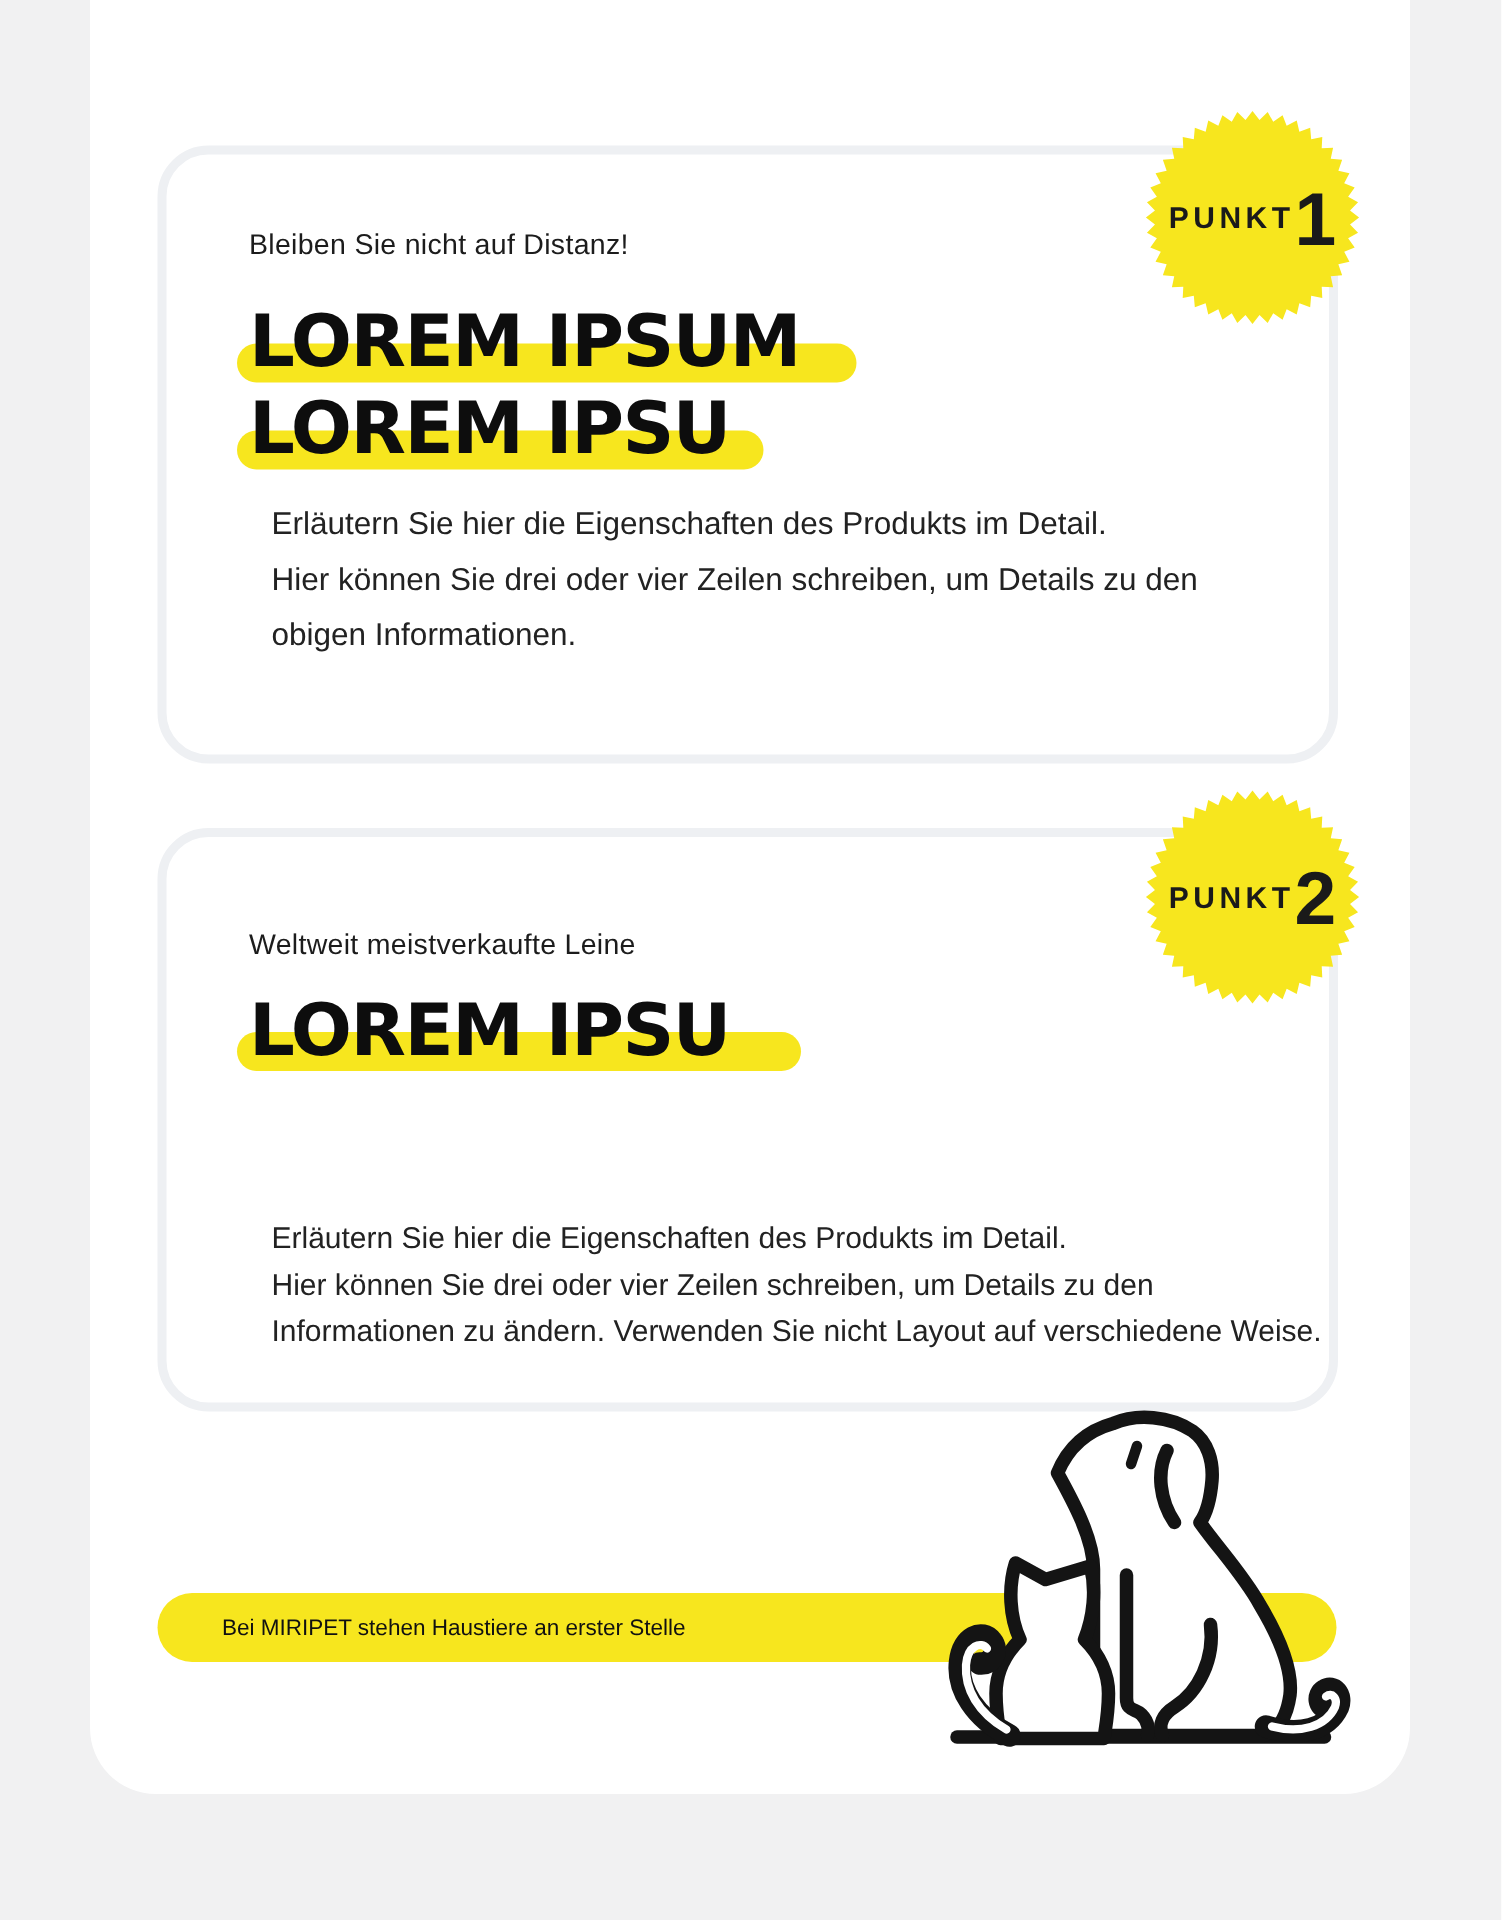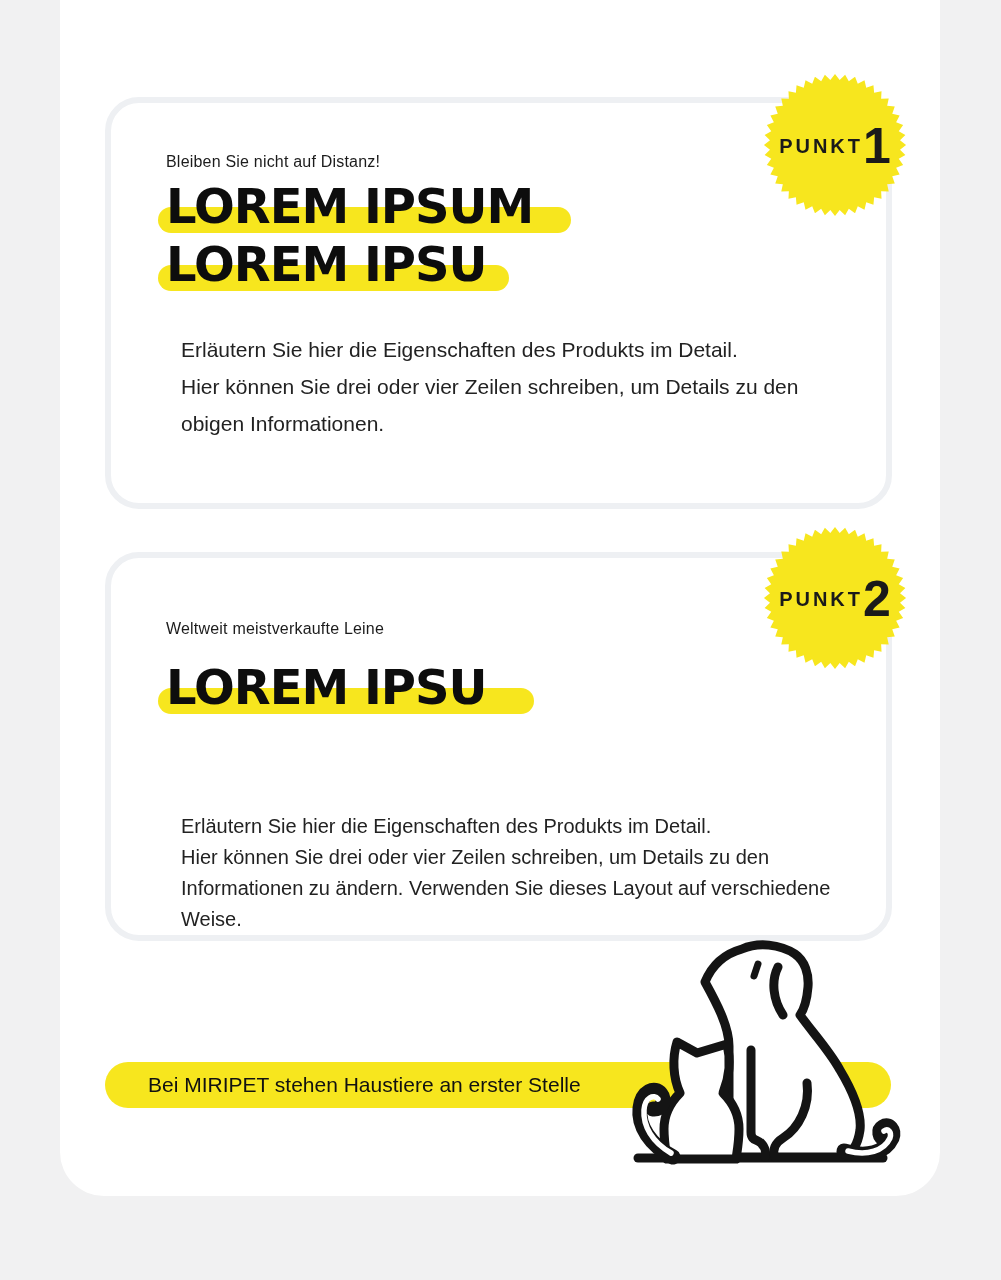--- a/index.html
+++ b/index.html
@@ -17,27 +17,27 @@
   .card {
     position:absolute; left:105px; width:787px;
     background:#ffffff; border:6px solid var(--card-border,#eef0f3);
     border-radius:34px;
   }
   .card-1 { top:97px;  height:412px; }
   .card-2 { top:552px; height:389px; }
 
   .kicker {
     position:absolute; left:55px;
-    font-size:16px; color:#1c1c1c; letter-spacing:.2px;
+    font-size:19px; color:#1c1c1c; letter-spacing:.2px;
   }
   .card-1 .kicker { top:50px; }
   .card-2 .kicker { top:62px; }
 
   .headings { position:absolute; left:55px; }
-  .card-1 .headings { top:74px; }
+  .card-1 .headings { top:96px; }
   .card-2 .headings { top:100px; }
   .hl-row { line-height:58px; height:58px; }
   .hl-line {
     position:relative; display:inline-block; line-height:58px;
     font-family:"DejaVu Sans", sans-serif; font-weight:700;
     font-size:48px; letter-spacing:-1px; color:#0d0d0d; white-space:nowrap;
   }
   .hl-bar {
     position:absolute; left:-8px; bottom:2px; height:26px;
     background:var(--yellow,#f7e61e); border-radius:13px; z-index:0;
@@ -65,21 +65,21 @@
     font-size:20px; font-weight:700; letter-spacing:3px; color:#1a1a1a;
   }
   .badge-number {
     font-size:50px; font-weight:700; color:#1a1a1a; line-height:50px;
   }
 
   .banner {
     position:absolute; left:105px; top:1062px; width:786px; height:46px;
     background:var(--yellow,#f7e61e); border-radius:23px;
     display:flex; align-items:center; padding-left:43px;
-    font-size:21px; color:#111111; z-index:2;
+    font-size:15px; color:#111111; z-index:2;
   }
 
   .illustration { position:absolute; left:610px; top:930px; z-index:6; }
   .ill-stroke { fill:none; stroke:#141414; stroke-width:9;
                 stroke-linecap:round; stroke-linejoin:round; }
   .ill-fill   { fill:#ffffff; stroke:#141414; stroke-width:9;
                 stroke-linejoin:round; }
   .ill-tail-out { fill:none; stroke:#141414; stroke-width:15; stroke-linecap:round; }
   .ill-tail-in  { fill:none; stroke:#ffffff; stroke-width:5.5; stroke-linecap:round; }
 </style>
@@ -122,21 +122,21 @@
     <div class="kicker">Weltweit meistverkaufte Leine</div>
     <div class="headings">
       <div class="hl-row"><span class="hl-line">
         <span class="hl-bar ext-c"></span>
         <span class="hl-text">LOREM IPSU</span>
       </span></div>
     </div>
     <div class="body-text">
       <div>Erläutern Sie hier die Eigenschaften des Produkts im Detail.</div>
       <div>Hier können Sie drei oder vier Zeilen schreiben, um Details zu den</div>
-      <div>Informationen zu ändern. Verwenden Sie dieses Layout auf verschiedene Weise.</div>
+      <div>Informationen zu ändern. Verwenden Sie nicht Layout auf verschiedene Weise.</div>
     </div>
   </div>
 
   <div class="badge badge-2">
     <svg class="star" width="146" height="146" viewBox="-75 -75 150 150">
       <polygon points="73.0,0.0 66.8,4.8 72.3,10.4 65.5,14.2 70.0,20.6 62.8,23.4 66.4,30.3 58.8,32.1 61.4,39.5 53.6,40.2 55.2,47.8 47.4,47.4 47.8,55.2 40.2,53.6 39.5,61.4 32.1,58.8 30.3,66.4 23.4,62.8 20.6,70.0 14.2,65.5 10.4,72.3 4.8,66.8 0.0,73.0 -4.8,66.8 -10.4,72.3 -14.2,65.5 -20.6,70.0 -23.4,62.8 -30.3,66.4 -32.1,58.8 -39.5,61.4 -40.2,53.6 -47.8,55.2 -47.4,47.4 -55.2,47.8 -53.6,40.2 -61.4,39.5 -58.8,32.1 -66.4,30.3 -62.8,23.4 -70.0,20.6 -65.5,14.2 -72.3,10.4 -66.8,4.8 -73.0,0.0 -66.8,-4.8 -72.3,-10.4 -65.5,-14.2 -70.0,-20.6 -62.8,-23.4 -66.4,-30.3 -58.8,-32.1 -61.4,-39.5 -53.6,-40.2 -55.2,-47.8 -47.4,-47.4 -47.8,-55.2 -40.2,-53.6 -39.5,-61.4 -32.1,-58.8 -30.3,-66.4 -23.4,-62.8 -20.6,-70.0 -14.2,-65.5 -10.4,-72.3 -4.8,-66.8 -0.0,-73.0 4.8,-66.8 10.4,-72.3 14.2,-65.5 20.6,-70.0 23.4,-62.8 30.3,-66.4 32.1,-58.8 39.5,-61.4 40.2,-53.6 47.8,-55.2 47.4,-47.4 55.2,-47.8 53.6,-40.2 61.4,-39.5 58.8,-32.1 66.4,-30.3 62.8,-23.4 70.0,-20.6 65.5,-14.2 72.3,-10.4 66.8,-4.8"></polygon>
     </svg>
     <div class="badge-inner">
       <div class="badge-label">PUNKT</div>
       <div class="badge-number">2</div>

